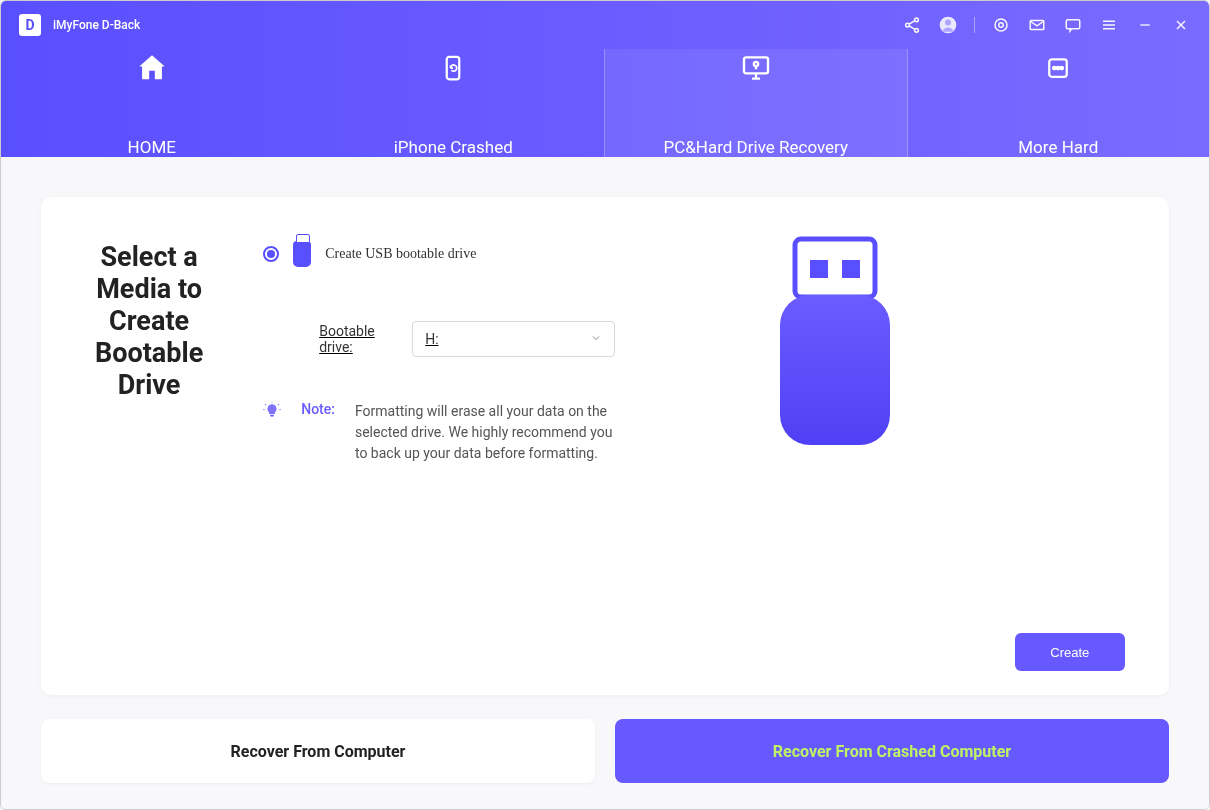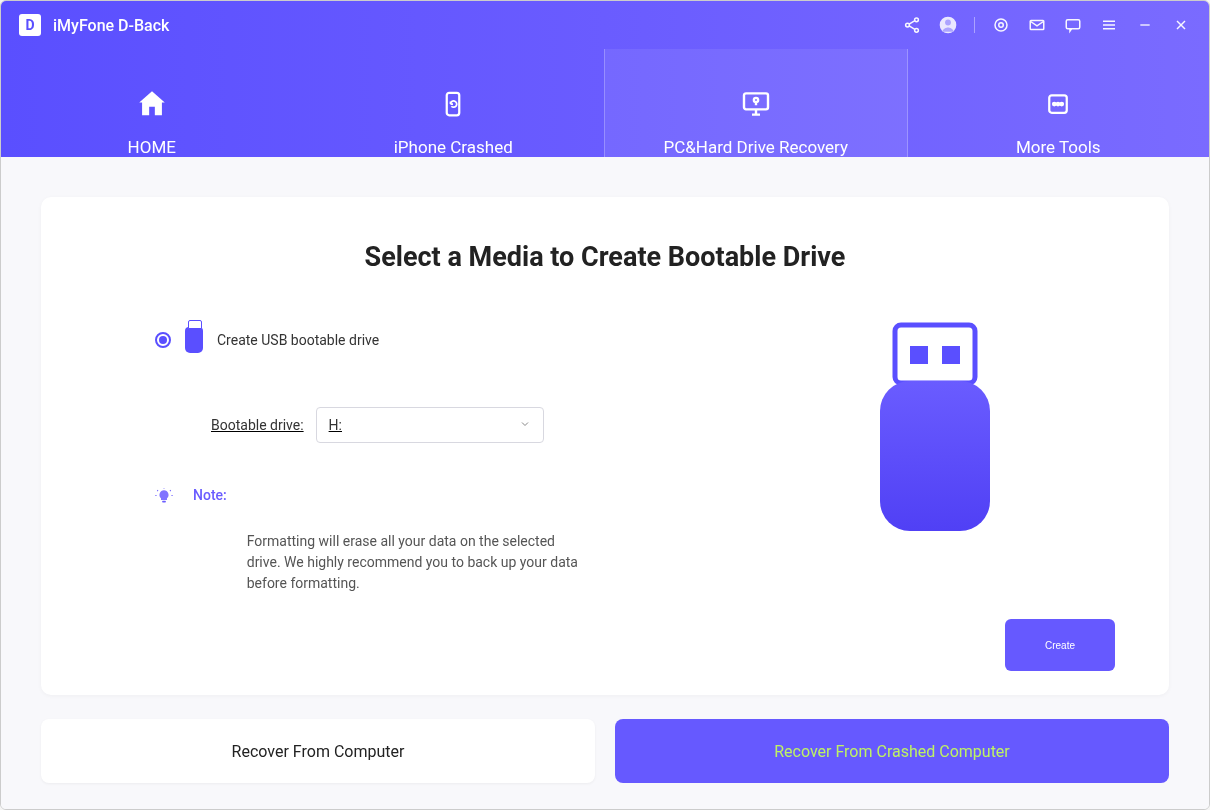--- a/index.html
+++ b/index.html
@@ -35,21 +35,21 @@
   color: #5a4fff;
   border-radius: 3px;
   display: flex;
   align-items: center;
   justify-content: center;
   font-weight: 700;
   font-size: 14px;
   margin-right: 12px;
 }
 .app-title {
-  font-size: 16px;
+  font-size: 12px;
   font-weight: 500;
 }
 .titlebar-right {
   margin-left: auto;
   display: flex;
   align-items: center;
   gap: 16px;
 }
 .title-icon {
   width: 20px;
@@ -68,21 +68,21 @@
 .navbar {
   height: 108px;
   background: linear-gradient(90deg, #5a4fff 0%, #6a5cff 50%, #7a6bff 100%);
   display: flex;
 }
 .nav-tab {
   flex: 1;
   display: flex;
   flex-direction: column;
   align-items: center;
-  justify-content: flex-end;
+  justify-content: space-between;
   color: #fff;
   cursor: pointer;
   gap: 14px;
   position: relative;
 }
 .nav-tab.active {
   background: rgba(255,255,255,0.08);
   border-left: 1px solid rgba(255,255,255,0.25);
   border-right: 1px solid rgba(255,255,255,0.25);
 }
@@ -105,21 +105,20 @@
   flex-direction: column;
   gap: 24px;
 }
 .main-card {
   flex: 1;
   background: #fff;
   border-radius: 10px;
   box-shadow: 0 1px 4px rgba(0,0,0,0.04);
   padding: 44px 54px 24px 54px;
   display: flex;
-  flex-direction: column;
 }
 .page-heading {
   text-align: center;
   font-size: 27px;
   font-weight: 700;
   color: #222;
   margin-bottom: 54px;
 }
 .body-row {
   display: flex;
@@ -127,20 +126,21 @@
 }
 .left-col {
   flex: 1;
   padding-left: 60px;
 }
 .option-row {
   display: flex;
   align-items: center;
   gap: 14px;
   margin-bottom: 54px;
+  font-family: Liberation Serif, serif;
 }
 .radio-outer {
   width: 16px;
   height: 16px;
   border: 2px solid #5a4fff;
   border-radius: 50%;
   display: flex;
   align-items: center;
   justify-content: center;
 }
@@ -214,21 +214,20 @@
   color: #6a5cff;
   font-size: 14px;
   font-weight: 500;
   flex-shrink: 0;
 }
 .note-text {
   color: #555;
   font-size: 14px;
   line-height: 1.5;
   max-width: 340px;
-  margin-top: 44px;
 }
 .right-col {
   width: 360px;
   display: flex;
   align-items: flex-start;
   justify-content: center;
 }
 .usb-illustration {
   margin-top: -6px;
 }
@@ -237,37 +236,37 @@
   display: flex;
   justify-content: flex-end;
   padding-top: 24px;
 }
 .create-btn {
   background: #6659ff;
   color: #fff;
   border: none;
   border-radius: 6px;
   width: 110px;
-  height: 52px;
-  font-size: 10px;
+  height: 38px;
+  font-size: 13px;
   cursor: pointer;
 }
 .bottom-tabs {
   display: flex;
   gap: 20px;
 }
 .bottom-tab {
   flex: 1;
   height: 64px;
   border-radius: 8px;
   display: flex;
   align-items: center;
   justify-content: center;
   font-size: 16px;
-  font-weight: 400;
+  font-weight: 700;
   cursor: pointer;
 }
 .bottom-tab.inactive {
   background: #fff;
   color: #222;
   box-shadow: 0 1px 3px rgba(0,0,0,0.05);
 }
 .bottom-tab.active {
   background: #6659ff;
   color: #bef264;
@@ -370,21 +369,21 @@
     </div>
     <div class="nav-tab">
       <span class="nav-icon">
         <svg width="30" height="30" viewBox="0 0 24 24" fill="none" stroke="#fff" stroke-width="1.8">
             <rect x="5" y="5" width="14" height="14" rx="2"></rect>
             <circle cx="9" cy="12" r="1" fill="#fff"></circle>
             <circle cx="12" cy="12" r="1" fill="#fff"></circle>
             <circle cx="15" cy="12" r="1" fill="#fff"></circle>
           </svg>
       </span>
-      <span class="nav-label">More Tools</span>
+      <span class="nav-label">More Hard</span>
     </div>
   </div>
 
   <div class="content-area">
     <div class="main-card">
       <h1 class="page-heading">Select a Media to Create Bootable Drive</h1>
 
       <div class="body-row">
         <div class="left-col">
 

